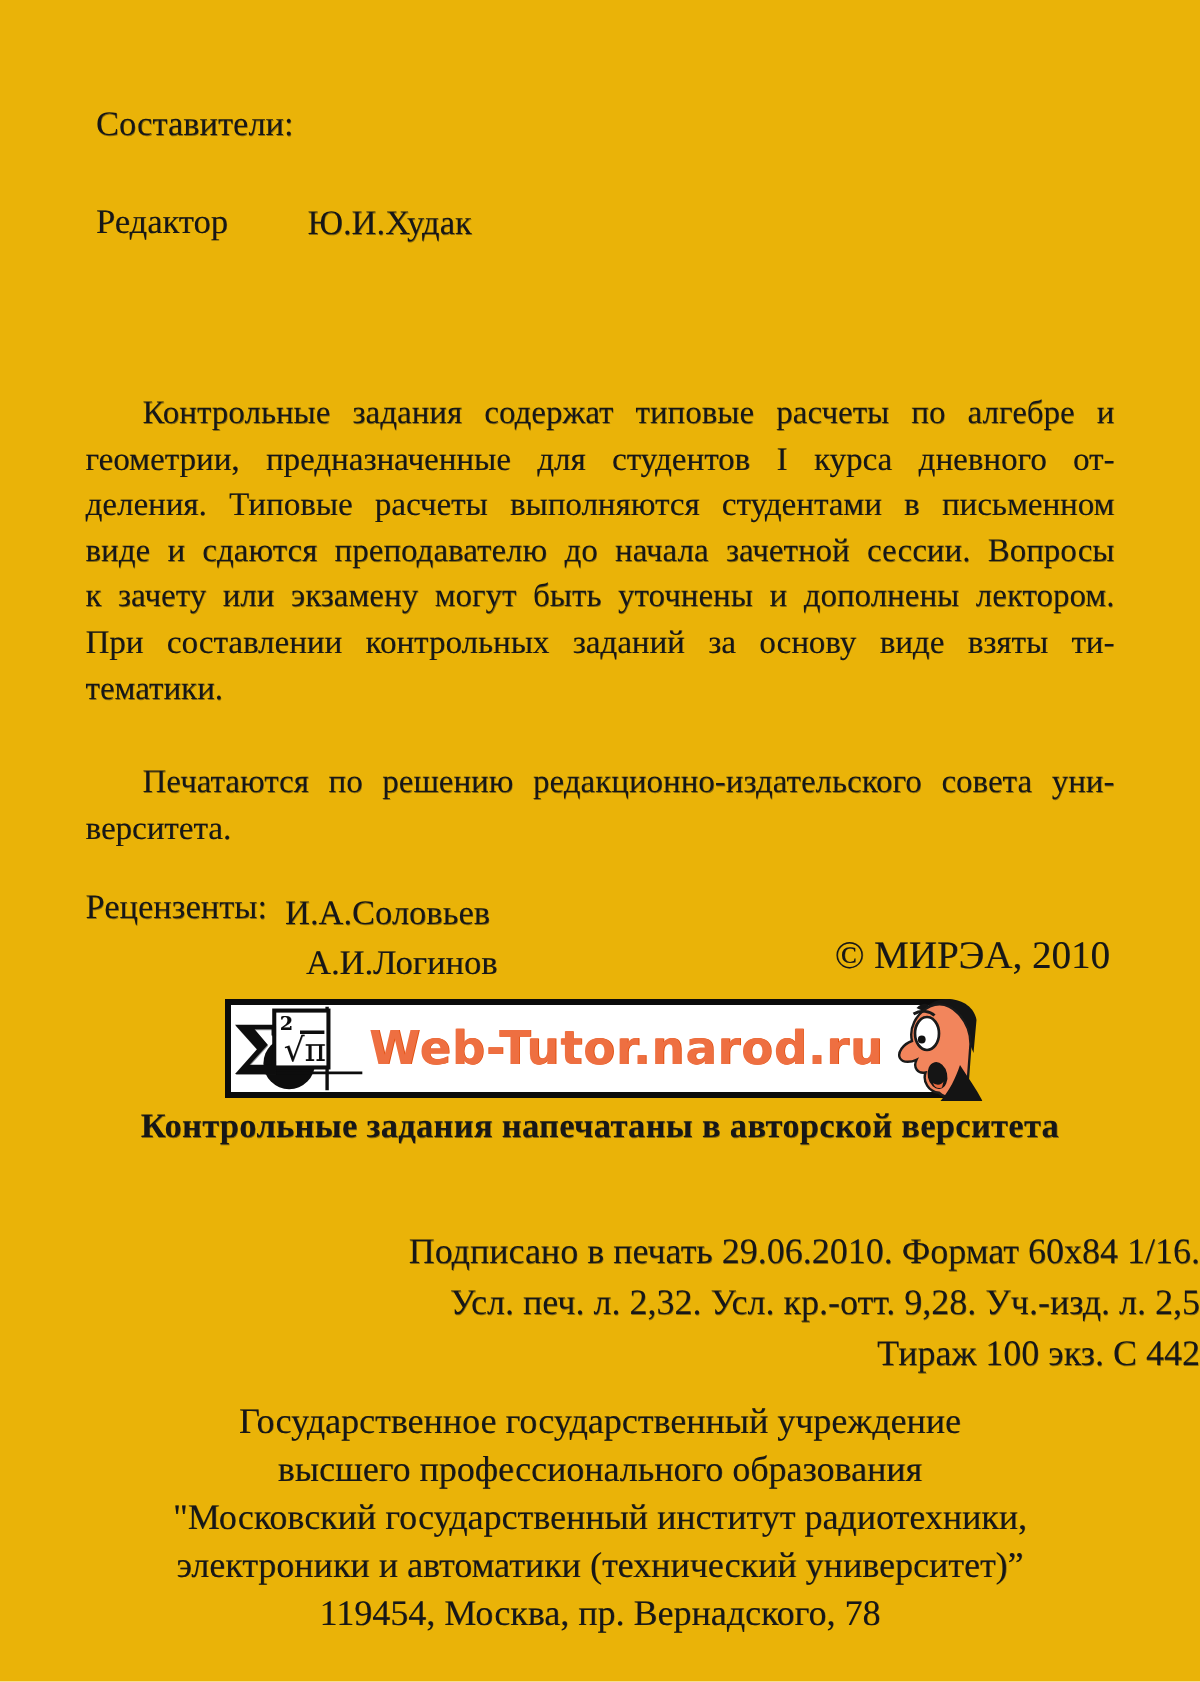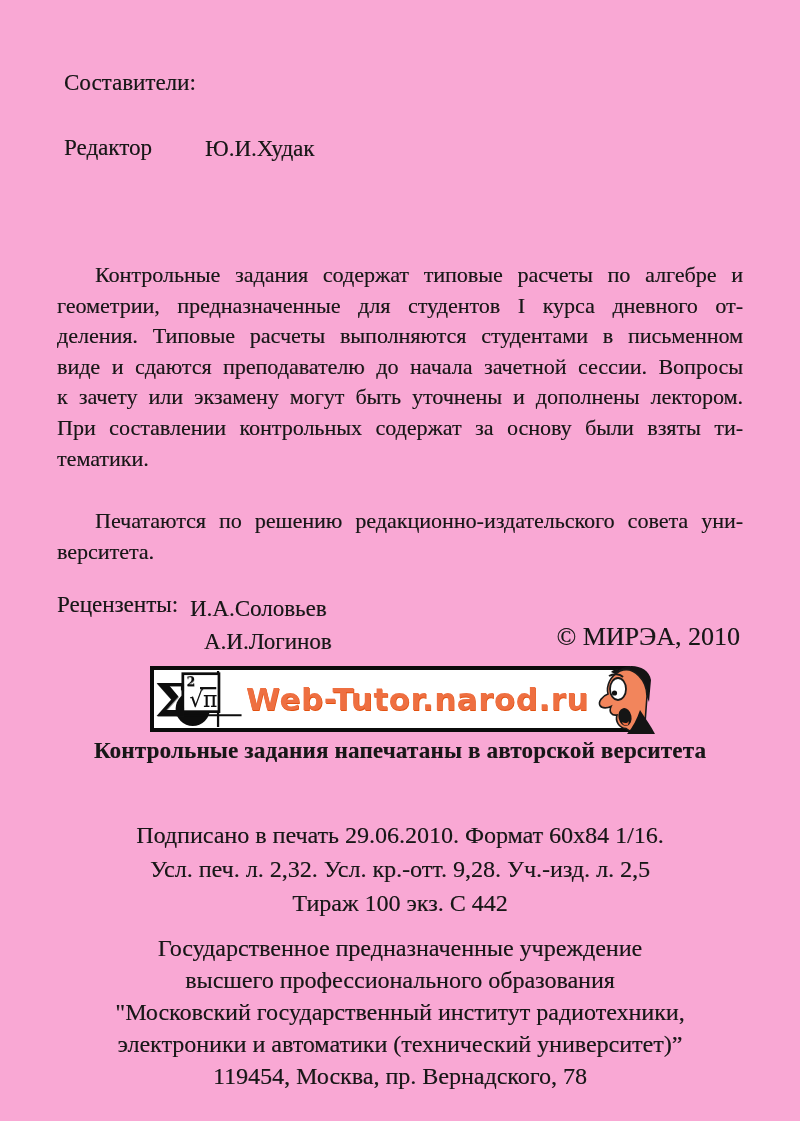--- a/index.html
+++ b/index.html
@@ -1,18 +1,18 @@
 <!DOCTYPE html>
 <html><head>
 <meta charset="utf-8">
 <style>
   html,body { margin:0; padding:0; background:#ffffff; }
   .page {
     position:relative; width:800px; height:1121px; margin:0 auto;
-    background:#f9a8d4; overflow:hidden;
+    background:#eab308; overflow:hidden;
     font-family:"Liberation Serif", serif; color:#171717;
     text-shadow:0.35px 0.35px 0 rgba(20,20,20,0.45);
   }
 
   
   .credits { position:absolute; left:64px; top:70px; font-size:23px; }
   .credit-row { display:flex; align-items:flex-start; }
   .credit-label { width:141px; flex:0 0 141px; }
   .credit-names span { display:block; line-height:37px; white-space:nowrap; }
   .credit-row.editor { margin-top:39px; }
@@ -47,21 +47,21 @@
     text-shadow:0.6px 0.6px 0 #e2500f; white-space:nowrap;
   }
   .banner .face { flex:0 0 66px; height:58px; position:relative; }
   .banner .face svg { position:absolute; right:0; top:-6px; }
 
   
   .note {
     position:absolute; left:0; width:100%; top:738px; text-align:center;
     font-size:23px; font-weight:bold; letter-spacing:0.2px;
   }
-  .imprint { position:absolute; left:0; width:100%; top:818px; text-align:center;
+  .imprint { position:absolute; left:0; width:100%; top:818px; text-align:right;
     font-size:24px; line-height:34px; }
   .publisher { position:absolute; left:0; width:100%; top:932px; text-align:center;
     font-size:24px; line-height:32px; }
   .imprint div, .publisher div { white-space:nowrap; }
 </style>
 </head>
 <body>
 
 <div class="page">
 
@@ -76,21 +76,21 @@
       </span>
     </div>
   </div>
 
   <div class="para para1">
     <div class="pline first">Контрольные задания содержат типовые расчеты по алгебре и</div>
     <div class="pline">геометрии, предназначенные для студентов I курса дневного от-</div>
     <div class="pline">деления. Типовые расчеты выполняются студентами в письменном</div>
     <div class="pline">виде и сдаются преподавателю до начала зачетной сессии. Вопросы</div>
     <div class="pline">к зачету или экзамену могут быть уточнены и дополнены лектором.</div>
-    <div class="pline">При составлении контрольных содержат за основу были взяты ти-</div>
+    <div class="pline">При составлении контрольных заданий за основу виде взяты ти-</div>
     <div class="pline last">тематики.</div>
   </div>
 
   <div class="para para2">
     <div class="pline first">Печатаются по решению редакционно-издательского совета уни-</div>
     <div class="pline last">верситета.</div>
   </div>
 
   <div class="reviewers">
     <span class="credit-label">Рецензенты:</span>
@@ -139,20 +139,20 @@
 
   <div class="note">Контрольные задания напечатаны в авторской верситета</div>
 
   <div class="imprint">
     <div>Подписано в печать 29.06.2010. Формат 60х84 1/16.</div>
     <div>Усл. печ. л. 2,32. Усл. кр.-отт. 9,28. Уч.-изд. л. 2,5</div>
     <div>Тираж 100 экз. С 442</div>
   </div>
 
   <div class="publisher">
-    <div>Государственное предназначенные учреждение</div>
+    <div>Государственное государственный учреждение</div>
     <div>высшего профессионального образования</div>
     <div>"Московский государственный институт радиотехники,</div>
     <div>электроники и автоматики (технический университет)”</div>
     <div>119454, Москва, пр. Вернадского, 78</div>
   </div>
 
 </div>
 
 </body></html>

